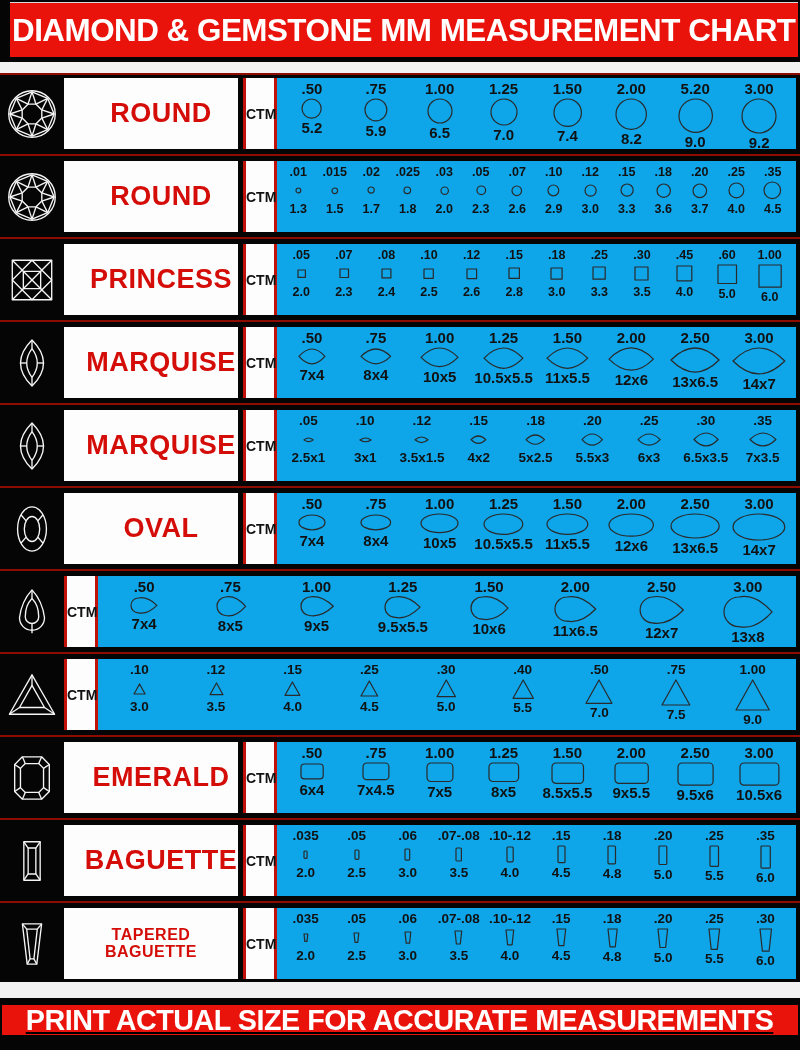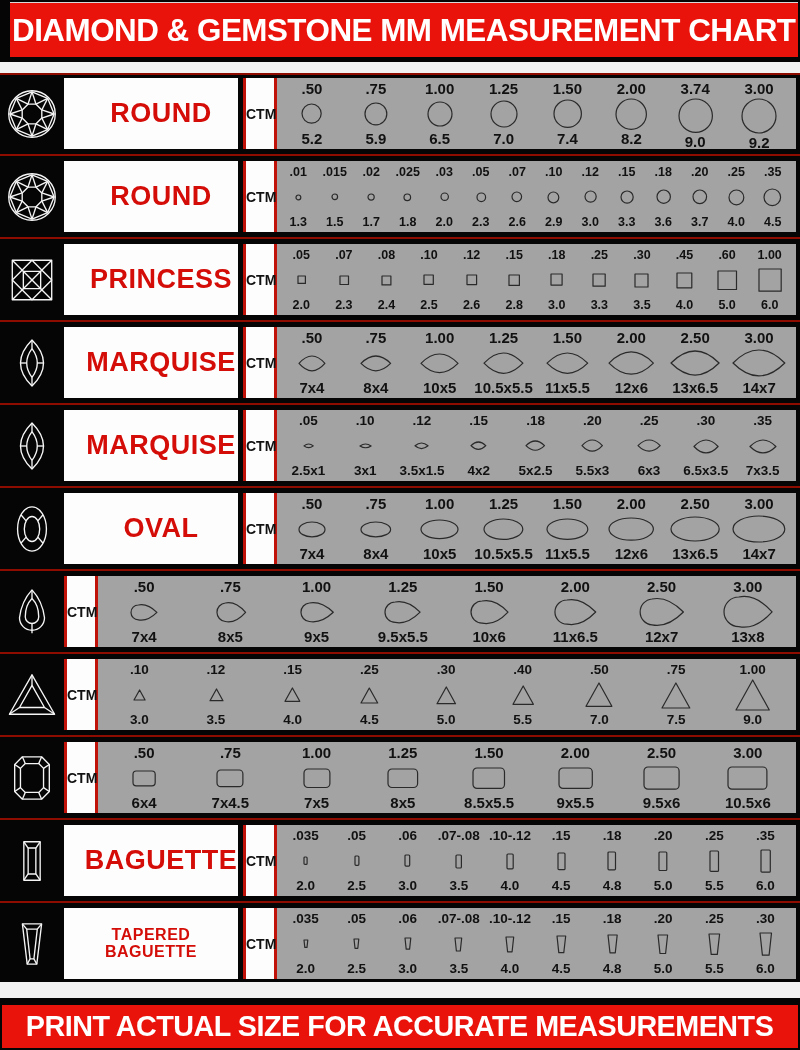--- a/index.html
+++ b/index.html
@@ -27,35 +27,35 @@
   .row{height:77px;display:flex;align-items:stretch;padding:3px 4px 3px 0;}
   .icon-cell{width:64px;display:flex;align-items:center;justify-content:center;}
   .name-cell{width:174px;background:#fdfdfd;margin-right:5px;display:flex;align-items:center;
     justify-content:center;text-align:center;color:var(--label-red);font-weight:bold;
     font-size:27px;letter-spacing:0.5px;line-height:1.02;padding-left:20px;}
   .name-cell.small{font-size:16px;padding:0 24px;}
   .ctmm{width:34px;background:#fdfdfd;border-left:3px solid var(--line-red);
     border-right:3px solid var(--line-red);display:flex;flex-direction:row;
     justify-content:space-between;align-items:center;padding:4px 0;}
   .ctmm div{font-weight:bold;font-size:14px;color:var(--ink);}
-  .cols{flex:1;background:#a3a3a3;display:flex;padding:3px 5px 2px 3px;}
+  .cols{flex:1;background:#0ea5e9;display:flex;padding:3px 5px 15px 3px;}
   .col{flex:1;display:flex;flex-direction:column;align-items:center;justify-content:space-between;min-width:0;}
   .ct-val,.mm-val{font-weight:bold;color:var(--ink);font-size:15px;line-height:16px;white-space:nowrap;}
   .cols.mid .ct-val,.cols.mid .mm-val{font-size:13.5px;}
   .cols.dense .ct-val,.cols.dense .mm-val{font-size:12.5px;}
   .glyph{flex:1;display:flex;align-items:center;justify-content:center;}
   .glyph svg{display:block;}
   .divider{height:6px;position:relative;}
   .divider::after{content:'';position:absolute;left:0;right:0;top:2px;height:2px;
     background:var(--line-dark-red);}
 
   .white-strip-bottom{height:16px;background:#f2f2f2;}
   .gap2{height:7px;}
-  .footer-bar{margin:0 2px;height:43px;background:var(--bar-red);
-    display:flex;align-items:center;justify-content:center;}
+  .footer-bar{margin:0 2px;height:30px;background:var(--bar-red);
+    display:flex;align-items:center;justify-content:center;text-decoration:underline;}
   .footer-bar .t{color:#fff;font-weight:bold;font-size:29px;letter-spacing:-0.5px;
     transform:scaleX(0.99);white-space:nowrap;}
 </style>
 </head>
 <body>
 
 <div class="page">
   <div class="header-bar">
     <span class="t">DIAMOND &amp; GEMSTONE MM MEASUREMENT CHART</span>
   </div>
@@ -142,21 +142,21 @@
           <div class="col">
             <div class="ct-val">2.00</div>
             <div class="glyph">
               <svg width="34.3" height="34.3" viewBox="0 0 34.3 34.3" fill="none" stroke="#2a2a2a" stroke-width="1.2" stroke-linejoin="round">
                 <circle cx="17.2" cy="17.2" r="15.2"></circle>
               </svg>
             </div>
             <div class="mm-val">8.2</div>
           </div>
           <div class="col">
-            <div class="ct-val">3.74</div>
+            <div class="ct-val">5.20</div>
             <div class="glyph">
               <svg width="37.3" height="37.3" viewBox="0 0 37.3 37.3" fill="none" stroke="#2a2a2a" stroke-width="1.2" stroke-linejoin="round">
                 <circle cx="18.7" cy="18.7" r="16.7"></circle>
               </svg>
             </div>
             <div class="mm-val">9.0</div>
           </div>
           <div class="col">
             <div class="ct-val">3.00</div>
             <div class="glyph">
@@ -936,20 +936,21 @@
             <line x1="16" y1="4" x2="19" y2="11"></line>
             <line x1="36" y1="4" x2="33" y2="11"></line>
             <line x1="44" y1="12" x2="38" y2="16"></line>
             <line x1="44" y1="40" x2="38" y2="36"></line>
             <line x1="36" y1="48" x2="33" y2="41"></line>
             <line x1="16" y1="48" x2="19" y2="41"></line>
             <line x1="8" y1="40" x2="14" y2="36"></line>
             <line x1="8" y1="12" x2="14" y2="16"></line>
           </svg>
         </div>
+        <div class="name-cell">EMERALD</div>
         <div class="ctmm">
           <div>CT</div>
           <div>MM</div>
         </div>
         <div class="cols">
           <div class="col">
             <div class="ct-val">.50</div>
             <div class="glyph">
               <svg width="26.2" height="18.8" viewBox="0 0 26.2 18.8" fill="none" stroke="#2a2a2a" stroke-width="1.2" stroke-linejoin="round">
                 <rect x="2" y="2" width="22.2" height="14.8" rx="3.3"></rect>

